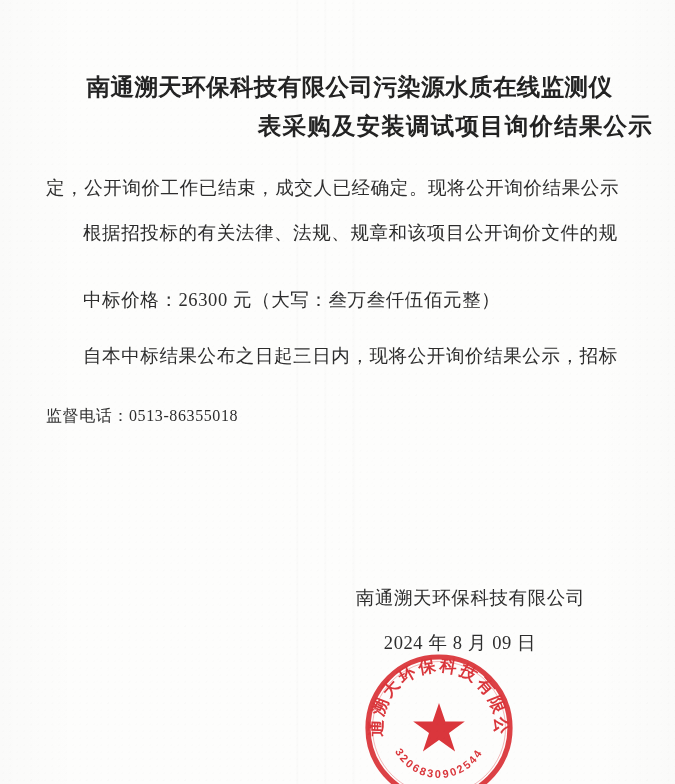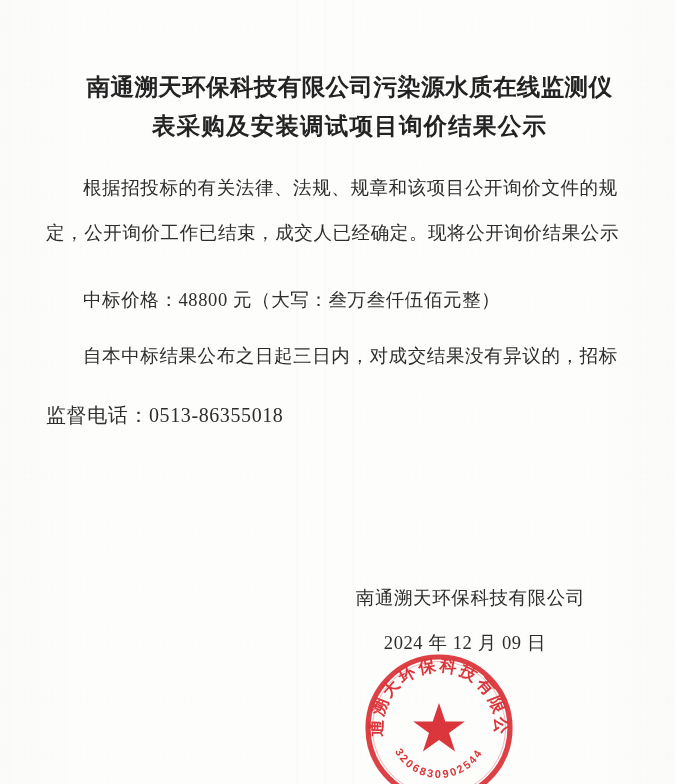--- a/index.html
+++ b/index.html
@@ -57,20 +57,21 @@
     text-align: center;
     letter-spacing: 0.4px;
     color: #232323;
     font-family: "Liberation Serif", "DejaVu Serif", serif;
   }
   .doc-title .t-line {
     display: block;
   }
   .doc-title .t-line2 {
     letter-spacing: 1.2px;
+    text-align: right;
   }
 
   .body-block {
     margin-top: 20px;
     font-size: 18.5px;
     line-height: 45px;
     color: #2d2d2d;
     letter-spacing: 0.6px;
   }
 
@@ -80,21 +81,21 @@
   }
   .line.indent {
     padding-left: 2em;
   }
 
   .spacer-sm { height: 11px; }
   .spacer-md { height: 14px; }
 
   .phone-line {
     margin: 0;
-    font-size: 20px;
+    font-size: 16px;
     line-height: 45px;
     letter-spacing: 0.6px;
     white-space: nowrap;
   }
 
   
   .sign-area {
     position: absolute;
     left: 0;
     top: 560px;
@@ -154,33 +155,33 @@
 
   <div class="content">
 
     <h1 class="doc-title">
       <span class="t-line t-line1">南通溯天环保科技有限公司污染源水质在线监测仪</span>
       <span class="t-line t-line2">表采购及安装调试项目询价结果公示</span>
     </h1>
 
     <div class="body-block">
 
+      <p class="line just-full">定，公开询价工作已结束，成交人已经确定。现将公开询价结果公示</p>
       <p class="line indent just-full">根据招投标的有关法律、法规、规章和该项目公开询价文件的规</p>
-      <p class="line just-full">定，公开询价工作已结束，成交人已经确定。现将公开询价结果公示</p>
 
       <div class="spacer-sm"></div>
 
 
       <div class="spacer-sm"></div>
 
-      <p class="line indent">中标价格：48800 元（大写：叁万叁仟伍佰元整）</p>
+      <p class="line indent">中标价格：26300 元（大写：叁万叁仟伍佰元整）</p>
 
       <div class="spacer-sm"></div>
 
-      <p class="line indent just-full">自本中标结果公布之日起三日内，对成交结果没有异议的，招标</p>
+      <p class="line indent just-full">自本中标结果公布之日起三日内，现将公开询价结果公示，招标</p>
 
       <div class="spacer-md"></div>
 
       <p class="phone-line">监督电话：0513-86355018</p>
     </div>
 
     <div class="sign-area">
 
       <div class="seal">
         <svg viewBox="0 0 154 154" xmlns="http://www.w3.org/2000/svg" aria-hidden="true">
@@ -195,20 +196,20 @@
           </text>
           <text font-family="'Liberation Sans','DejaVu Sans',sans-serif" font-size="11" font-weight="bold" fill="#d9252b" letter-spacing="2.2">
             <textPath href="#arcBottom" startOffset="50%" text-anchor="middle">3206830902544</textPath>
           </text>
           <polygon points="77,52 83.3,70.5 102.8,70.5 87.0,81.9 93.1,100.5 77,89.0 60.9,100.5 67.0,81.9 51.2,70.5 70.7,70.5" fill="#d9252b"></polygon>
         </svg>
       </div>
 
       <div class="sign-lines">
         <p class="sign-company">南通溯天环保科技有限公司</p>
-        <p class="sign-date">2024 年 12 月 09 日</p>
+        <p class="sign-date">2024 年 8 月 09 日</p>
       </div>
     </div>
 
   </div>
 
   <div class="grain"></div>
 </div>
 
 </body></html>

